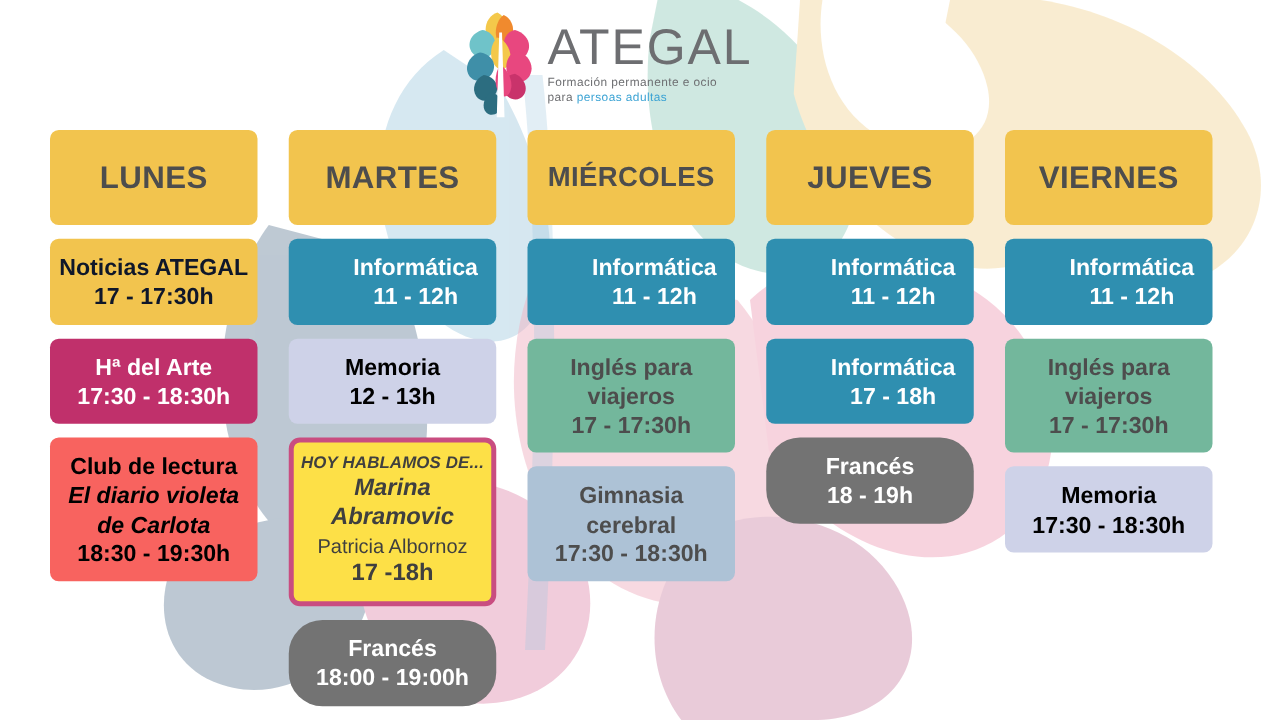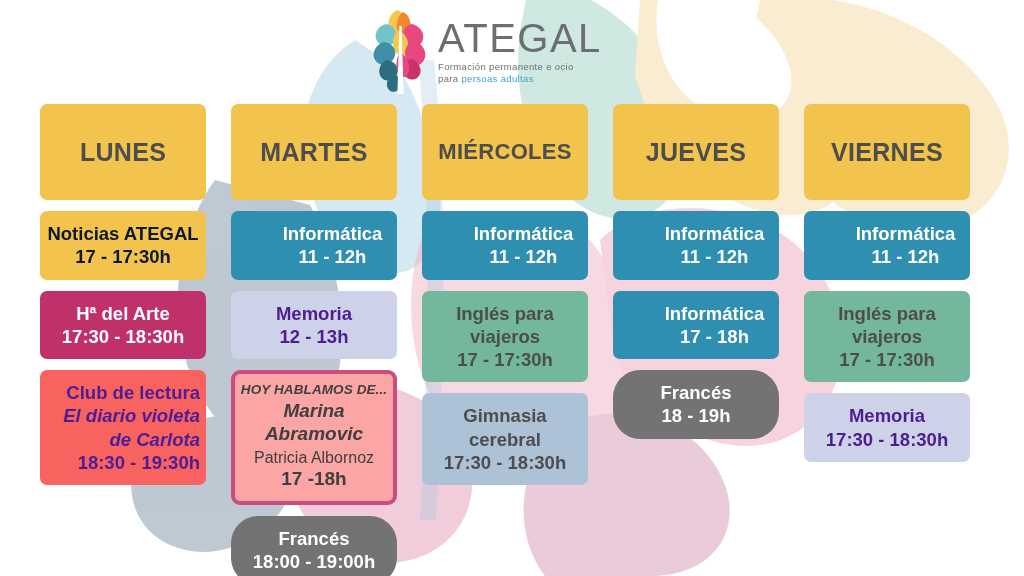--- a/index.html
+++ b/index.html
@@ -61,21 +61,21 @@
     width: 948px;
     z-index: 4;
     display: flex;
     gap: 25px;
   }
   .day-col { width: 166px; display: flex; flex-direction: column; gap: 11px; }
 
   .day-header {
     background: #f2c44e;
     border-radius: 7px;
-    height: 96px;
+    height: 76px;
     display: flex;
     align-items: center;
     justify-content: center;
     color: #4d4d4d;
     font-size: 25px;
     font-weight: bold;
     letter-spacing: 0.3px;
   }
   .day-header.small { font-size: 22px; }
 
@@ -87,35 +87,35 @@
     font-size: 18.5px;
     font-weight: bold;
   }
   .card .ttl { display: block; }
   .card .time { display: block; }
 
   
   .c-yellow { background: #f2c44e; color: #0f172a; }
   .c-teal   { background: #2f8fb0; color: #ffffff; padding-left: 43px; }
   .c-magenta{ background: #c0306b; color: #ffffff; }
-  .c-red    { background: #f8635f; color: #4c1d95; text-align: right; }
-  .c-lav    { background: #ced2e8; color: #4c1d95; }
+  .c-red    { background: #f8635f; color: #000000; }
+  .c-lav    { background: #ced2e8; color: #000000; }
   .c-green  { background: #737373; color: #ffffff; border-radius: 27px; }
   .c-sea    { background: #73b79c; color: #4d4d4d; }
   .c-steel  { background: #adc2d6; color: #4d4d4d; }
 
   .card .sub-italic {
     display: block;
     font-style: italic;
     font-weight: bold;
   }
 
   
   .card-special {
-    background: #fca5a5;
+    background: #fde047;
     border: 4px solid #c94d80;
     border-radius: 9px;
     padding: 8px 5px 10px;
     text-align: center;
     color: #3f3f3f;
     line-height: 1.2;
   }
   .sp-kicker {
     font-size: 13.5px;
     font-weight: bold;

